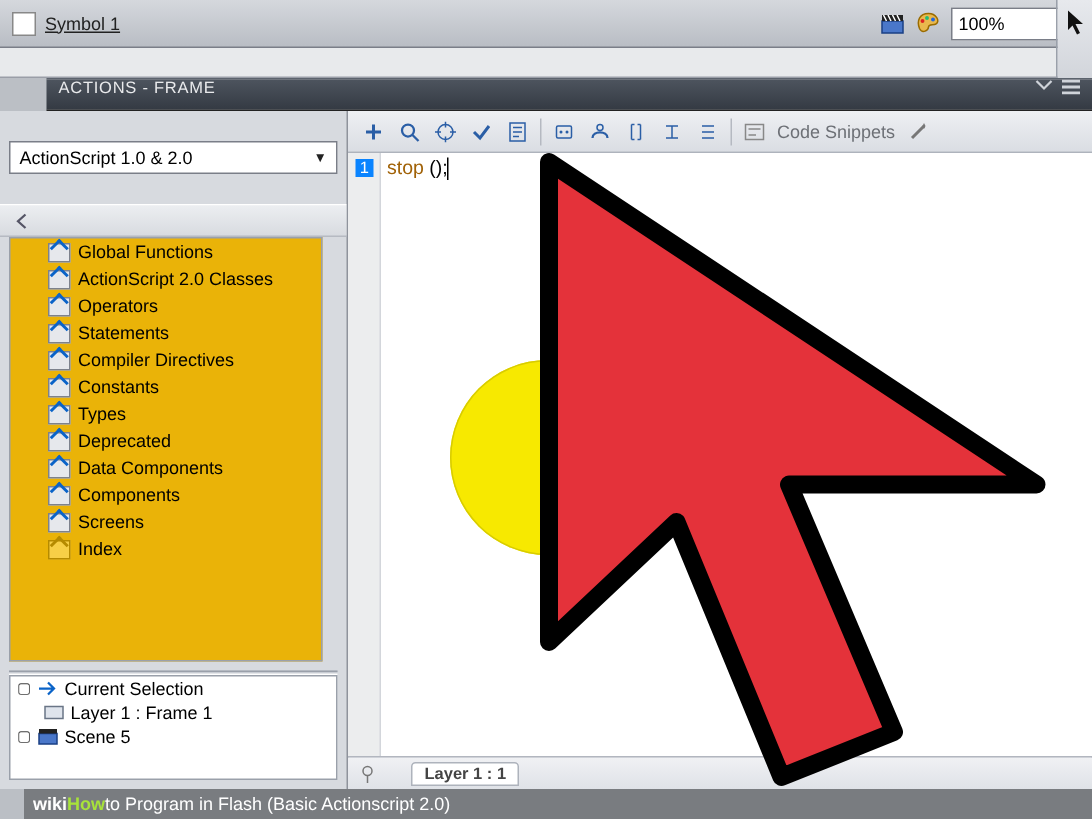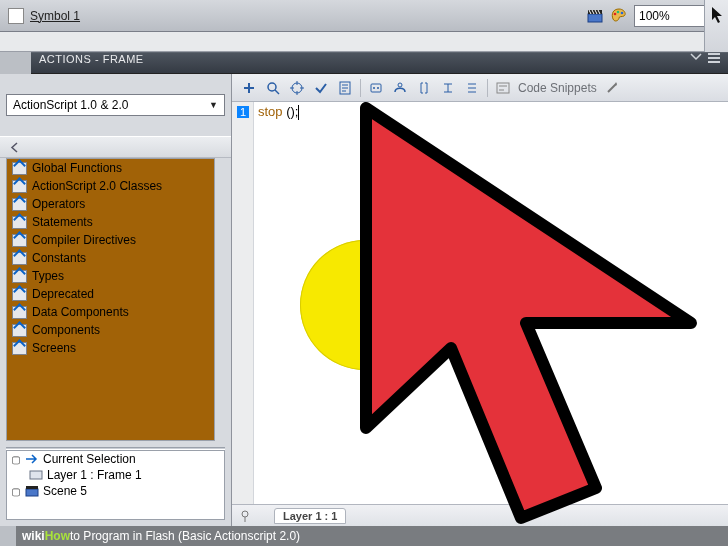--- a/index.html
+++ b/index.html
@@ -24,21 +24,21 @@
 
   
   .main { display:flex; height: calc(546px - 32px - 20px - 22px - 20px); }
   .sidebar { width:232px; background:#d7dadf; border-right:1px solid #8f939c; display:flex; flex-direction:column; }
   .as-select { margin:20px 6px; height:22px; background:#fff; border:1px solid #7a7e88; font-size:12px; display:flex; align-items:center; justify-content:space-between; padding:0 6px; }
   .as-select .chev { font-size:9px; color:#222; }
 
   .sectionbar { height:22px; background:linear-gradient(#eceef1,#d8dbe0); border-top:1px solid #fff; border-bottom:1px solid #b6bac2; display:flex; align-items:center; gap:4px; padding:0 6px; }
   .icon-btn { width:18px; height:18px; border:1px solid transparent; display:flex; align-items:center; justify-content:center; border-radius:2px; }
 
-  .tree { flex:1; background:#a16207; border:1px solid #9aa0aa; margin:0 16px 6px 6px; overflow:auto; font-size:12px; }
+  .tree { flex:1; background:#eab308; border:1px solid #9aa0aa; margin:0 16px 6px 6px; overflow:auto; font-size:12px;padding-left:20px; }
   .tree-item { display:flex; align-items:center; gap:5px; padding:2px 5px; white-space:nowrap; cursor:default; }
   .book-icn { width:15px; height:13px; background:#e6e8ec; border:1px solid #7d828c; position:relative; }
   .book-icn::after { content:""; position:absolute; left:2px; top:-2px; width:7px; height:7px; border-left:2px solid #0a63c8; border-top:2px solid #0a63c8; transform:rotate(45deg); }
   .book-icn.gold { background:#f7cf47; border-color:#b58a00; }
   .book-icn.gold::after { border-color:#b58a00; }
 
   .sep { height:3px; background:#c8ccd3; border-top:1px solid #9aa0aa; border-bottom:1px solid #fff; margin:0 6px; cursor:ns-resize; }
 
   .sel-tree { background:#fff; border:1px solid #9aa0aa; margin:0 6px 6px 6px; font-size:12px; height:70px; overflow:auto; }
   .sel-row { display:flex; align-items:center; gap:4px; padding:1px 4px; }
@@ -187,20 +187,24 @@
           <span>Data Components</span>
         </div>
       <div class="tree-item">
           <span class="book-icn"></span>
           <span>Components</span>
         </div>
       <div class="tree-item">
           <span class="book-icn"></span>
           <span>Screens</span>
         </div>
+      <div class="tree-item">
+          <span class="book-icn gold"></span>
+          <span>Index</span>
+        </div>
     </div>
 
     <div class="sep"></div>
 
     <div class="sel-tree">
       <div class="sel-row">
         <span class="twisty">▢</span>
         <span class="sym-icn">
             <svg width="14" height="12">
               <path d="M1 6 L10 6 M7 2 L11 6 L7 10" stroke="#0a63c8" fill="none" stroke-width="1.5"></path>

